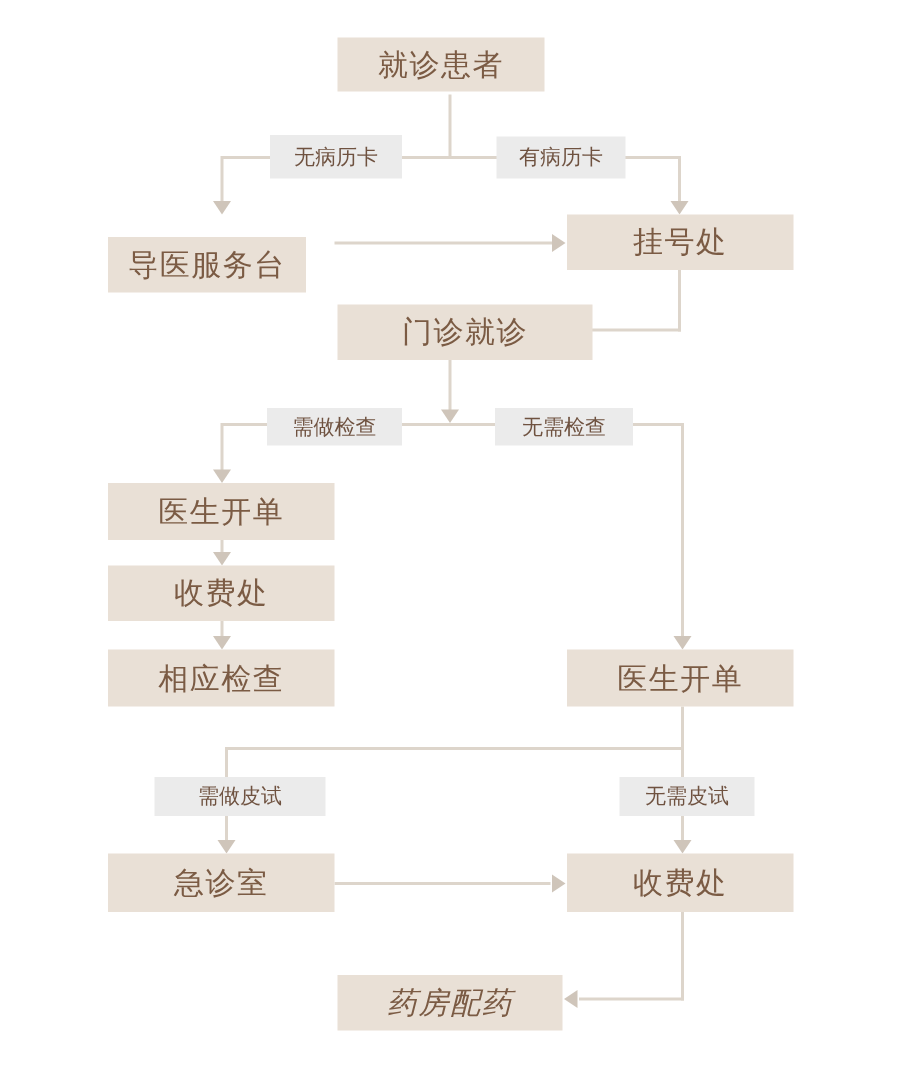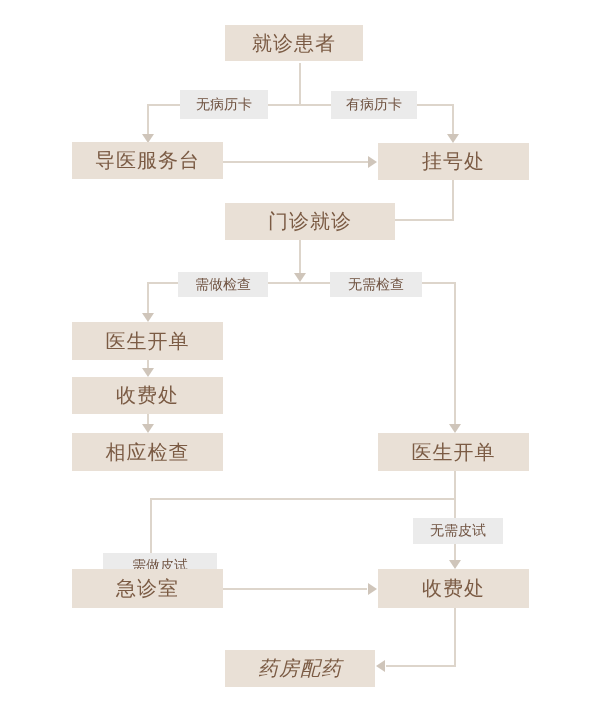--- a/index.html
+++ b/index.html
@@ -102,25 +102,25 @@
   <div class="arrow arrow-down" style="left:449px; top:424px;"></div>
   <div class="arrow arrow-down" style="left:145px; top:560px;"></div>
   <div class="arrow arrow-down" style="left:449px; top:560px;"></div>
   <div class="arrow arrow-right" style="left:368px; top:583px;"></div>
   <div class="arrow arrow-left" style="left:376px; top:660px;"></div>
 
   <div class="edge-label" style="left:180px; top:90px;  width:88px; height:29px;">无病历卡</div>
   <div class="edge-label" style="left:331px; top:91px;  width:86px; height:28px;">有病历卡</div>
   <div class="edge-label" style="left:178px; top:272px; width:90px; height:25px;">需做检查</div>
   <div class="edge-label" style="left:330px; top:272px; width:92px; height:25px;">无需检查</div>
-  <div class="edge-label" style="left:103px; top:518px; width:114px; height:26px;margin-top:35px;">需做皮试</div>
+  <div class="edge-label" style="left:103px; top:518px; width:114px; height:26px;">需做皮试</div>
   <div class="edge-label" style="left:413px; top:518px; width:90px; height:26px;">无需皮试</div>
 
   <div class="node" style="left:225px; top:25px;  width:138px; height:36px;">就诊患者</div>
-  <div class="node" style="left:72px;  top:142px; width:151px; height:37px;">导医服务台</div>
+  <div class="node" style="left:72px;  top:158px; width:132px; height:37px;">导医服务台</div>
   <div class="node" style="left:378px; top:143px; width:151px; height:37px;">挂号处</div>
   <div class="node" style="left:225px; top:203px; width:170px; height:37px;">门诊就诊</div>
   <div class="node" style="left:72px;  top:322px; width:151px; height:38px;">医生开单</div>
   <div class="node" style="left:72px;  top:377px; width:151px; height:37px;">收费处</div>
   <div class="node" style="left:72px;  top:433px; width:151px; height:38px;">相应检查</div>
   <div class="node" style="left:378px; top:433px; width:151px; height:38px;">医生开单</div>
   <div class="node" style="left:72px;  top:569px; width:151px; height:39px;">急诊室</div>
   <div class="node" style="left:378px; top:569px; width:151px; height:39px;">收费处</div>
   <div class="node" style="left:225px; top:650px; width:150px; height:37px;font-style:italic;">药房配药</div>
 

